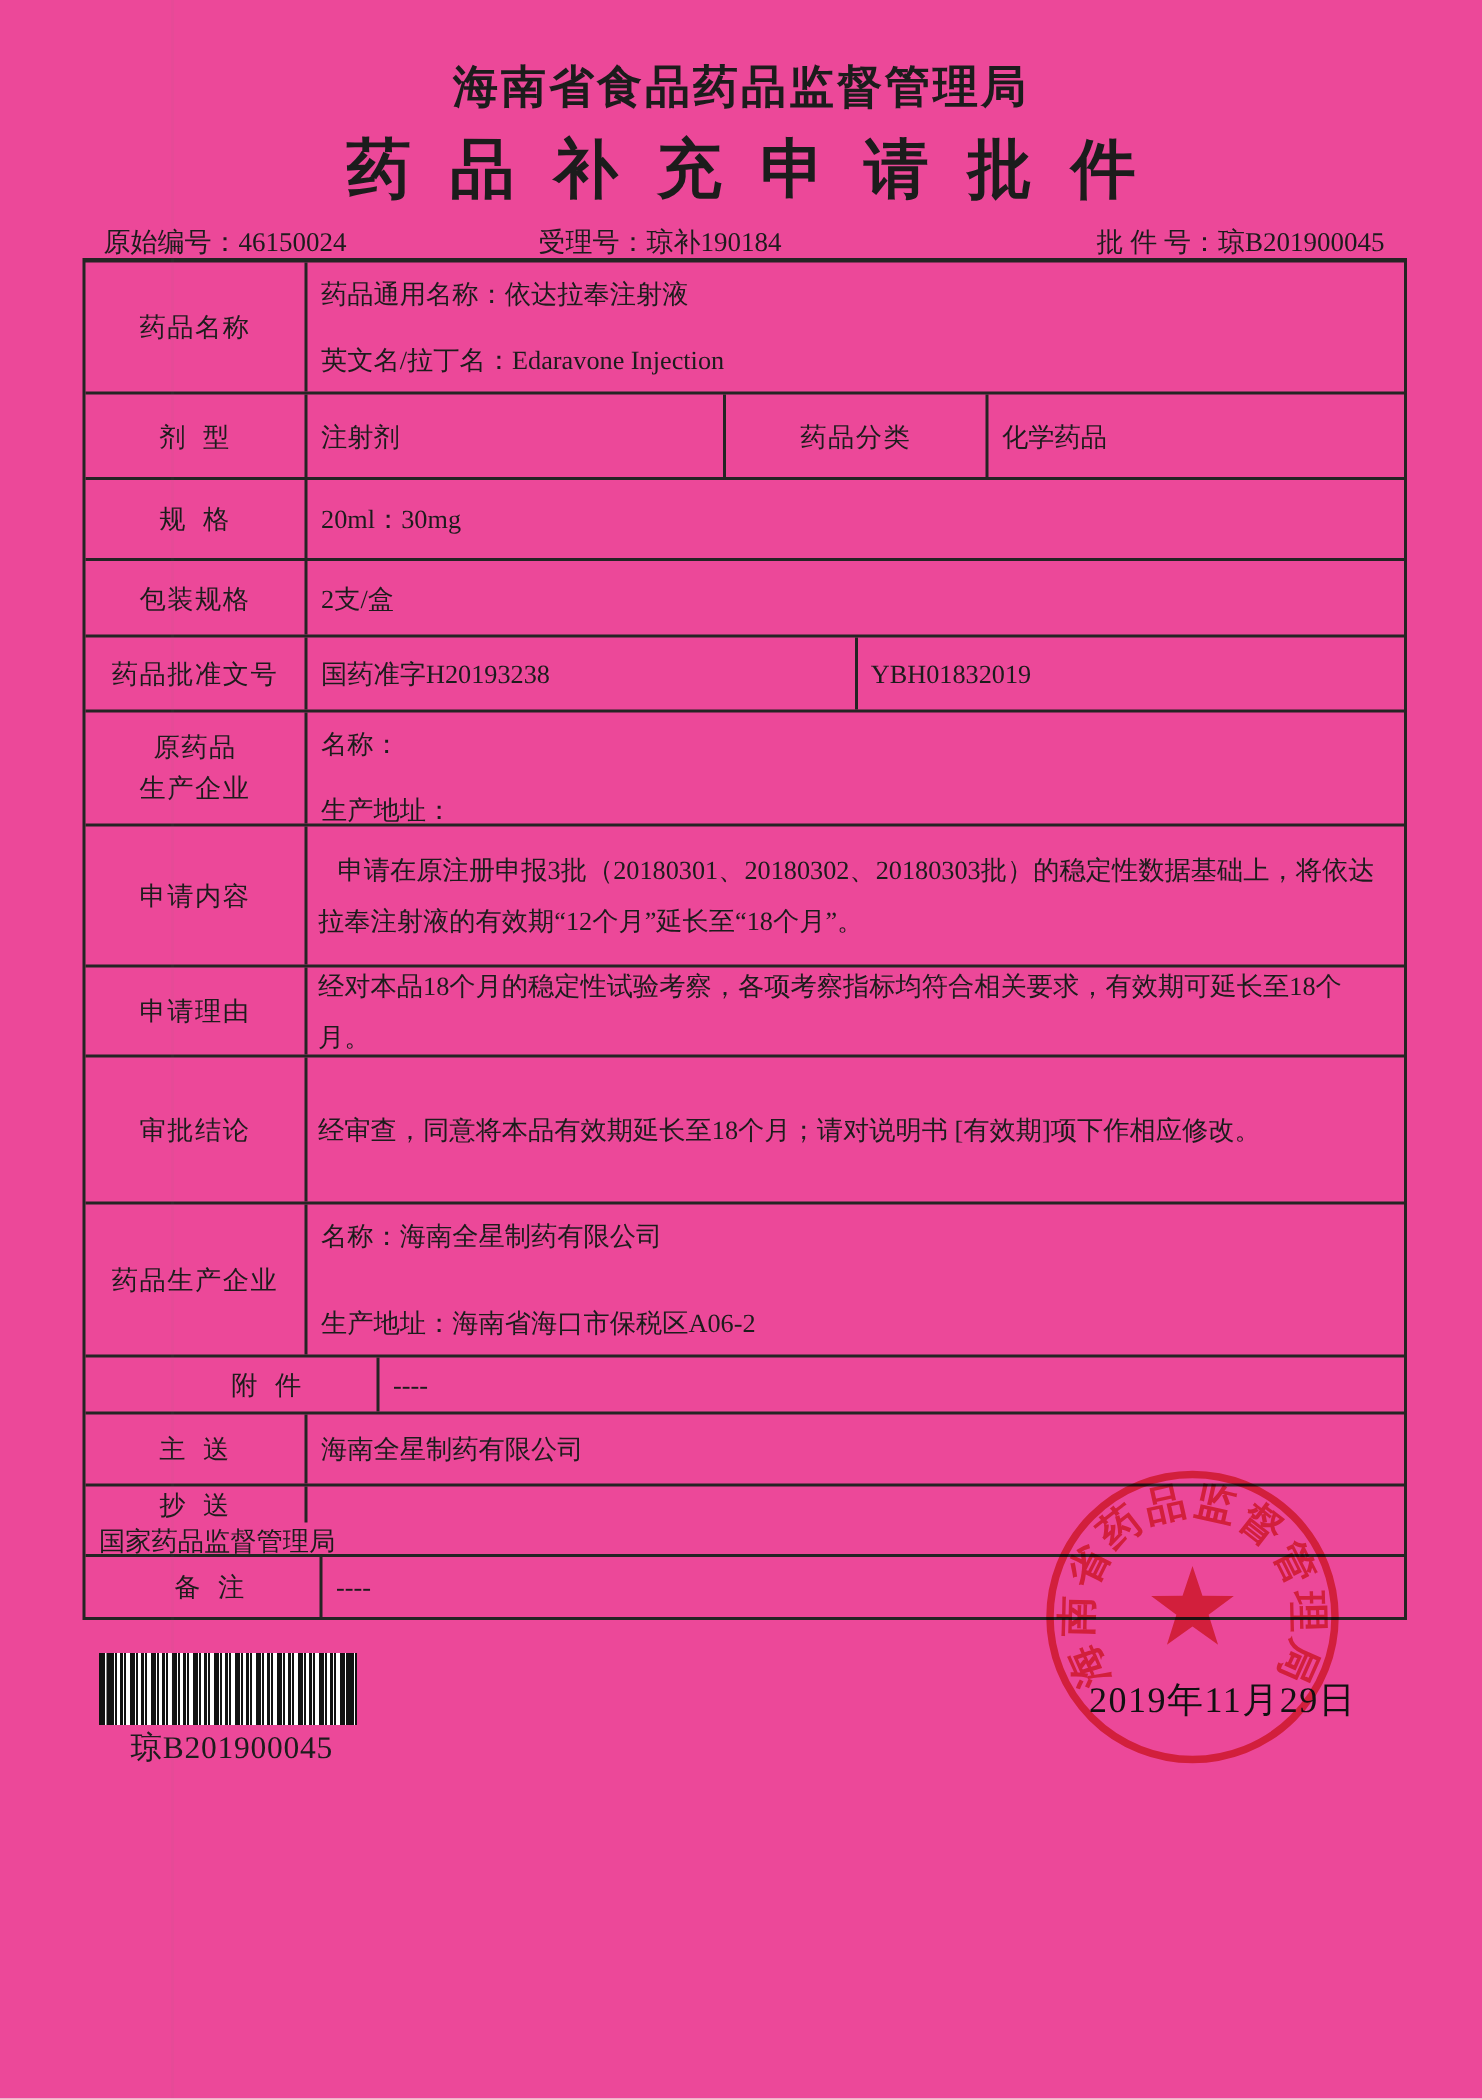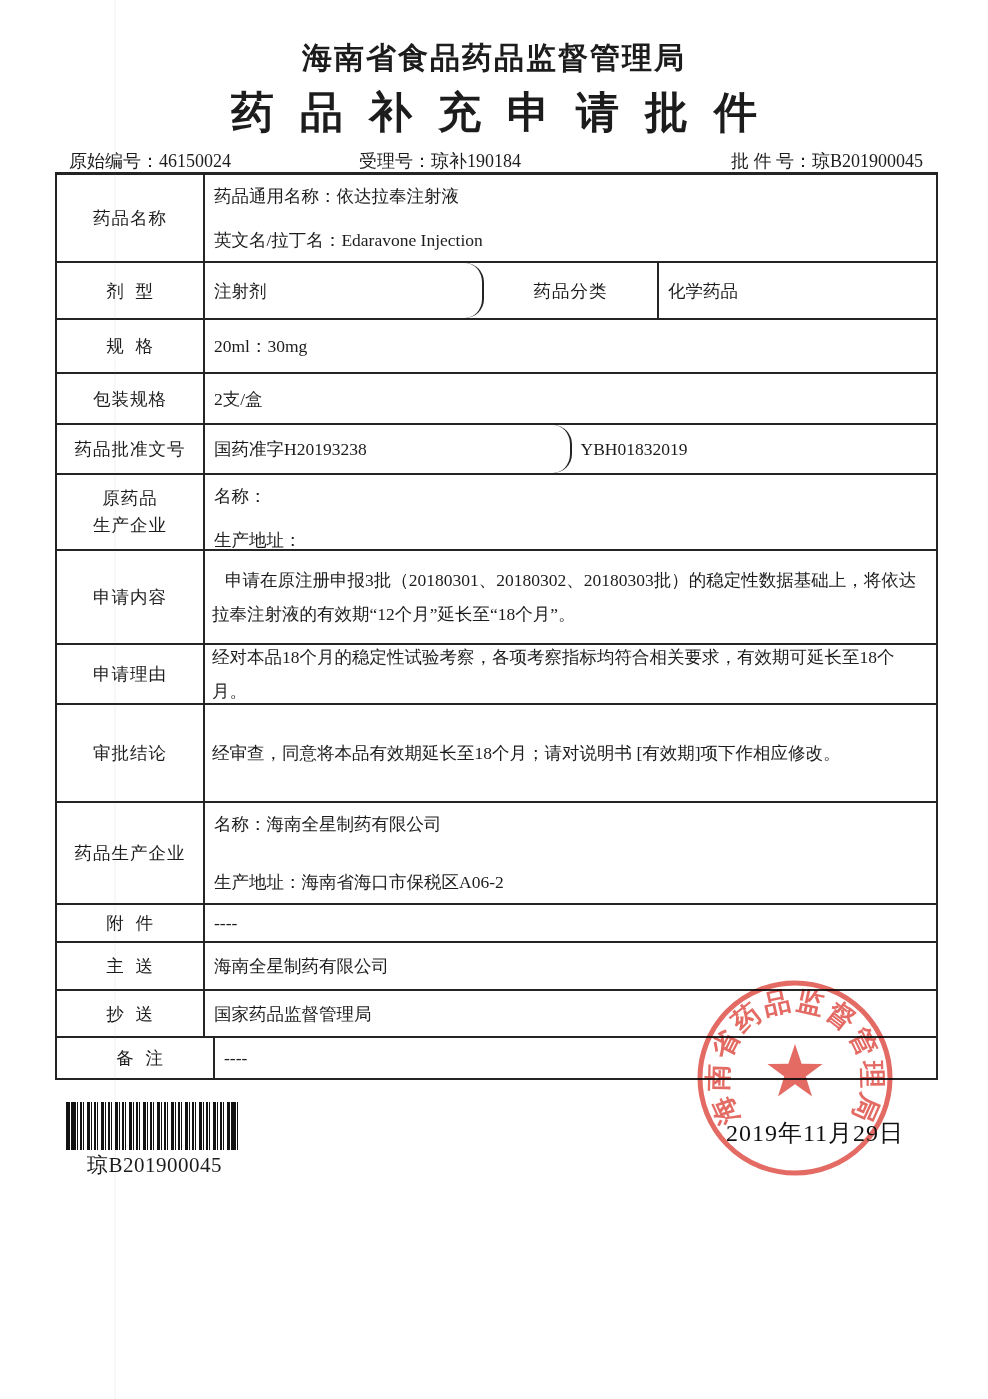--- a/index.html
+++ b/index.html
@@ -1,18 +1,18 @@
 <!DOCTYPE html>
 <html><head>
 <meta charset="utf-8">
 <style>
   html,body{margin:0;padding:0;background:#e8e8e8;}
   .page{
     position:relative; width:988px; height:1399px; margin:0 auto;
-    background:#ffffff; overflow:hidden;
+    background:#ec4899; overflow:hidden;
     font-family:"Liberation Serif","DejaVu Serif",serif;
     color:#1c1c1c;
   }
   
   .org-name{
     position:absolute; top:38px; left:0; width:100%; text-align:center;
     font-family:"Liberation Sans","DejaVu Sans",sans-serif;
     font-size:30px; font-weight:bold; letter-spacing:2px;
   }
   .doc-title{
@@ -29,31 +29,31 @@
     position:absolute; left:55px; top:172px; width:883px;
     border:2px solid #242424; border-top-width:3px; box-sizing:border-box;
     font-size:17.5px;
   }
   .row{display:flex; border-bottom:2px solid #242424;}
   .row:last-child{border-bottom:none;padding-left:10px;}
   .cell{border-right:2px solid #242424; box-sizing:border-box; display:flex; align-items:center;gap:20px;}
   .cell:last-child{border-right:none;}
   .lbl{width:148px; flex:none; justify-content:center; text-align:center; white-space:pre; letter-spacing:1px;}
   .lbl2{width:175px; flex:none; justify-content:center; text-align:center; white-space:pre; letter-spacing:1px;}
-  .w2{width:242px; flex:none;border-radius:19px;}
+  .w2{width:242px; flex:none;}
   .val{flex:1; padding-left:9px;}
   .two-line{flex-direction:column; align-items:stretch; justify-content:space-between; padding:9px 8px 9px 9px;}
   .two-line .line{text-align:left;}
   .stack{display:flex; flex-direction:column; line-height:27px; align-items:center;}
   .para{flex:1; padding:6px 10px 6px 7px; line-height:34px;}
   .para.indent{text-indent:13px;}
   .r1{height:86px;} .r2{height:55px;} .r3{height:52px;} .r4{height:49px;}
   .r5{height:48px;} .r6{height:74px;} .r7{height:92px;} .r8{height:58px;}
-  .r9{height:96px;} .r10{height:100px;} .r11{height:36px;} .r12{height:46px;}
-  .r13{height:45px;} .r14{height:40px;}
+  .r9{height:96px;} .r10{height:100px;} .r11{height:36px;padding-left:48px;} .r12{height:46px;}
+  .r13{height:45px;flex-direction:column;} .r14{height:40px;}
   
   .stamp{position:absolute; left:692px; top:975px; width:206px; height:206px; opacity:.82; mix-blend-mode:multiply; z-index:3;}
   .stamp-date{position:absolute; left:726px; top:1117px; font-size:24px; letter-spacing:1px; z-index:4; color:#111;}
   
   .barcode{
     position:absolute; left:66px; top:1102px; width:172px; height:48px; z-index:2;
     background:
       linear-gradient(#121212,#121212) 0 0/3px 100% no-repeat,
       linear-gradient(#121212,#121212) 5px 0/2px 100% no-repeat,
       linear-gradient(#121212,#121212) 166px 0/3px 100% no-repeat,

